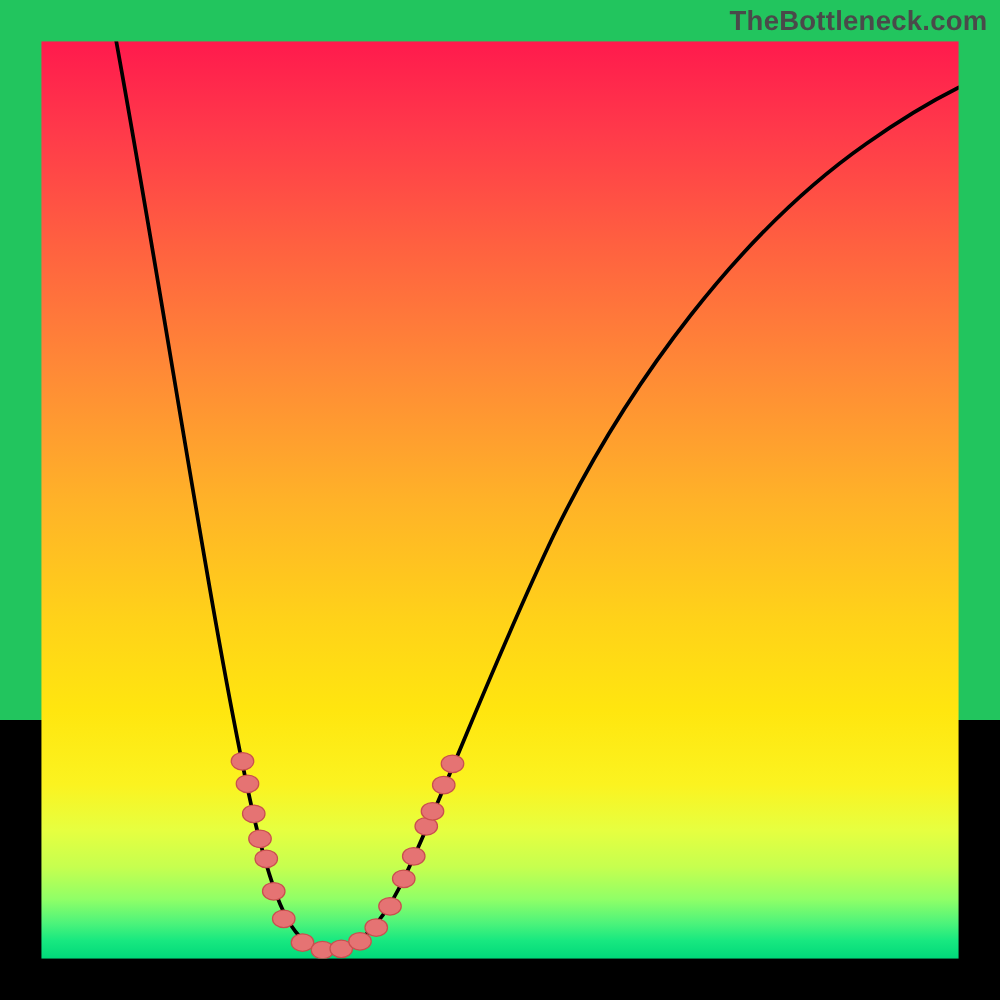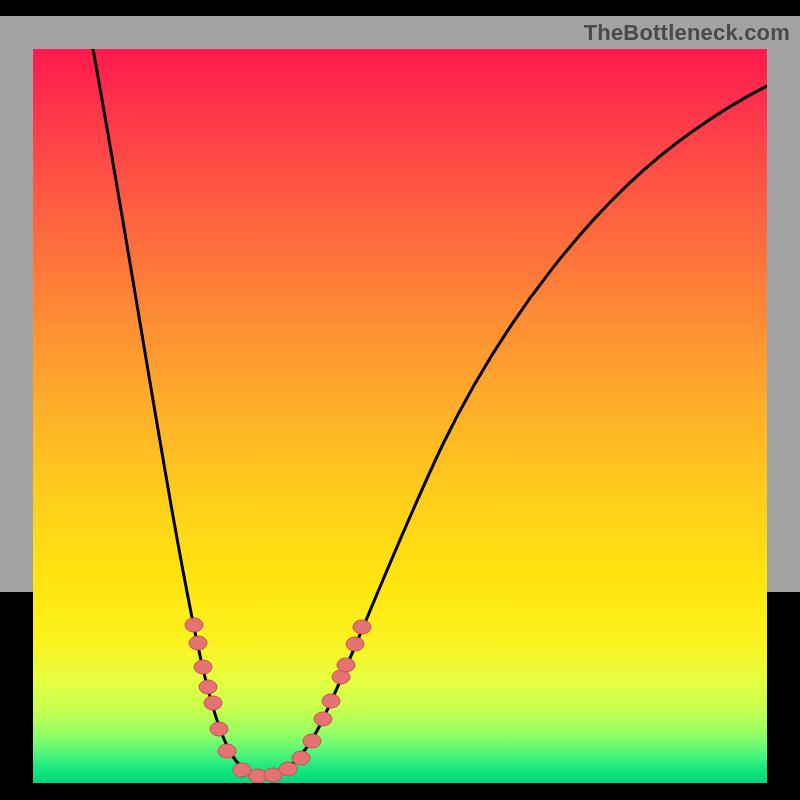--- a/index.html
+++ b/index.html
@@ -5,25 +5,25 @@
   html, body {
     margin: 0;
     padding: 0;
     width: 800px;
     height: 800px;
     background: #000;
     overflow: hidden;
   }
   .frame {
     position: absolute;
-    top: 16px;
+    top: 0;
     left: 0;
     width: 800px;
     height: 576px;
-    background: #a3a3a3;
+    background: #22c55e;
   }
   .plot-area {
     position: absolute;
     top: 33px;
     left: 33px;
     width: 734px;
     height: 734px;
     overflow: hidden;
   }
   .gradient-bg {

